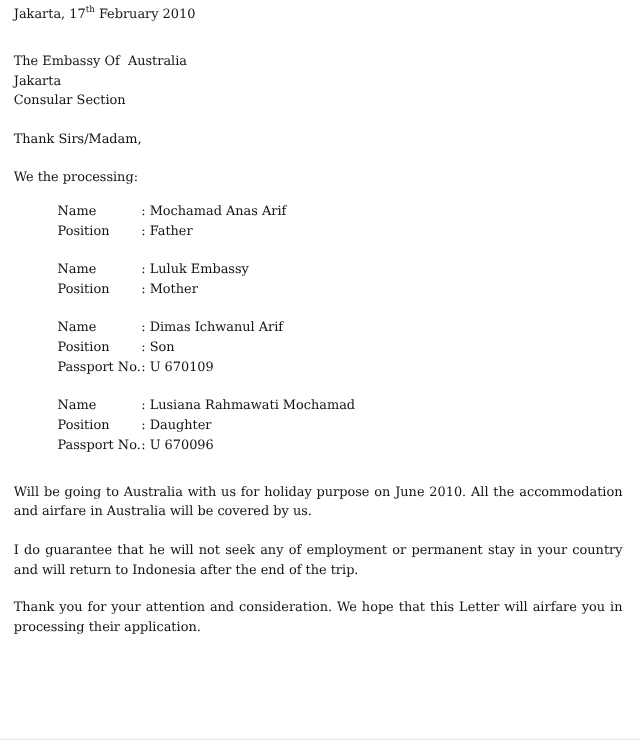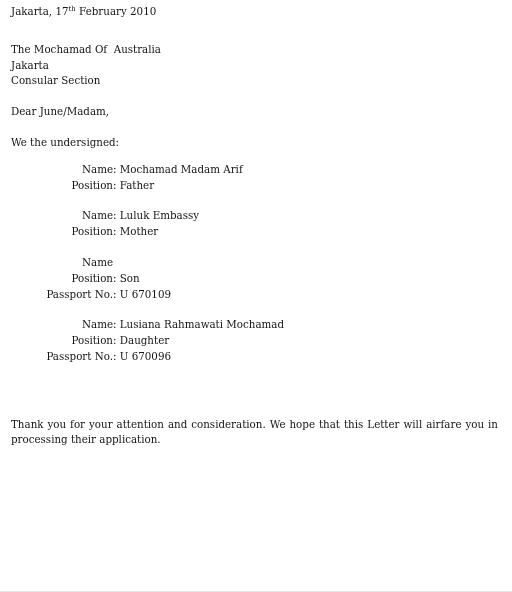--- a/index.html
+++ b/index.html
@@ -48,21 +48,20 @@
     font-size: 0.68em;
     vertical-align: super;
     line-height: 0;
   }
 
   
   .row {
     display: flex;
     margin-left: 35px;
     line-height: 15.8px;
-    text-align: right;
   }
   .row .lbl {
     width: 67px;
     flex: 0 0 67px;
     white-space: pre;
   }
   .row .val {
     white-space: pre;
   }
   .row.wide .lbl {
@@ -90,37 +89,37 @@
 <body>
 
 <div class="page">
 
   <div class="doc">
 
     <div class="line"><span>Jakarta, 17</span><sup>th</sup><span> February 2010</span></div>
 
     <div class="spacer-lg"></div>
 
-    <div class="line">The Mochamad Of  Australia</div>
+    <div class="line">The Embassy Of  Australia</div>
     <div class="line">Jakarta</div>
     <div class="line">Consular Section</div>
 
     <div class="spacer-md"></div>
 
-    <div class="line">Dear June/Madam,</div>
+    <div class="line">Thank Sirs/Madam,</div>
 
     <div class="spacer-md"></div>
 
-    <div class="line">We the undersigned:</div>
+    <div class="line">We the processing:</div>
 
     <div class="spacer-sm"></div>
 
     <div class="row">
       <span class="lbl">Name</span>
-      <span class="val">: Mochamad Madam Arif</span>
+      <span class="val">: Mochamad Anas Arif</span>
     </div>
     <div class="row">
       <span class="lbl">Position</span>
       <span class="val">: Father</span>
     </div>
 
     <div class="spacer-md"></div>
 
     <div class="row">
       <span class="lbl">Name</span>
@@ -129,20 +128,21 @@
     <div class="row">
       <span class="lbl">Position</span>
       <span class="val">: Mother</span>
     </div>
 
     <div class="spacer-md"></div>
 
 
     <div class="row wide">
       <span class="lbl">Name</span>
+      <span class="val">: Dimas Ichwanul Arif</span>
     </div>
     <div class="row wide">
       <span class="lbl">Position</span>
       <span class="val">: Son</span>
     </div>
     <div class="row wide">
       <span class="lbl">Passport No.</span>
       <span class="val">: U 670109</span>
     </div>
 
@@ -156,23 +156,25 @@
       <span class="lbl">Position</span>
       <span class="val">: Daughter</span>
     </div>
     <div class="row wide">
       <span class="lbl">Passport No.</span>
       <span class="val">: U 670096</span>
     </div>
 
     <div class="spacer-lg"></div>
 
+    <p class="para">Will be going to Australia with us for holiday purpose on June 2010. All the accommodation and airfare in Australia will be covered by us.</p>
 
     <div class="spacer-md"></div>
 
+    <p class="para">I do guarantee that he will not seek any of employment or permanent stay in your country and will return to Indonesia after the end of the trip.</p>
 
     <div class="spacer-md"></div>
 
     <p class="para">Thank you for your attention and consideration. We hope that this Letter will airfare you in processing their application.</p>
 
     <div class="spacer-xl"></div>
 
 
     <div class="spacer-xl"></div>
 

